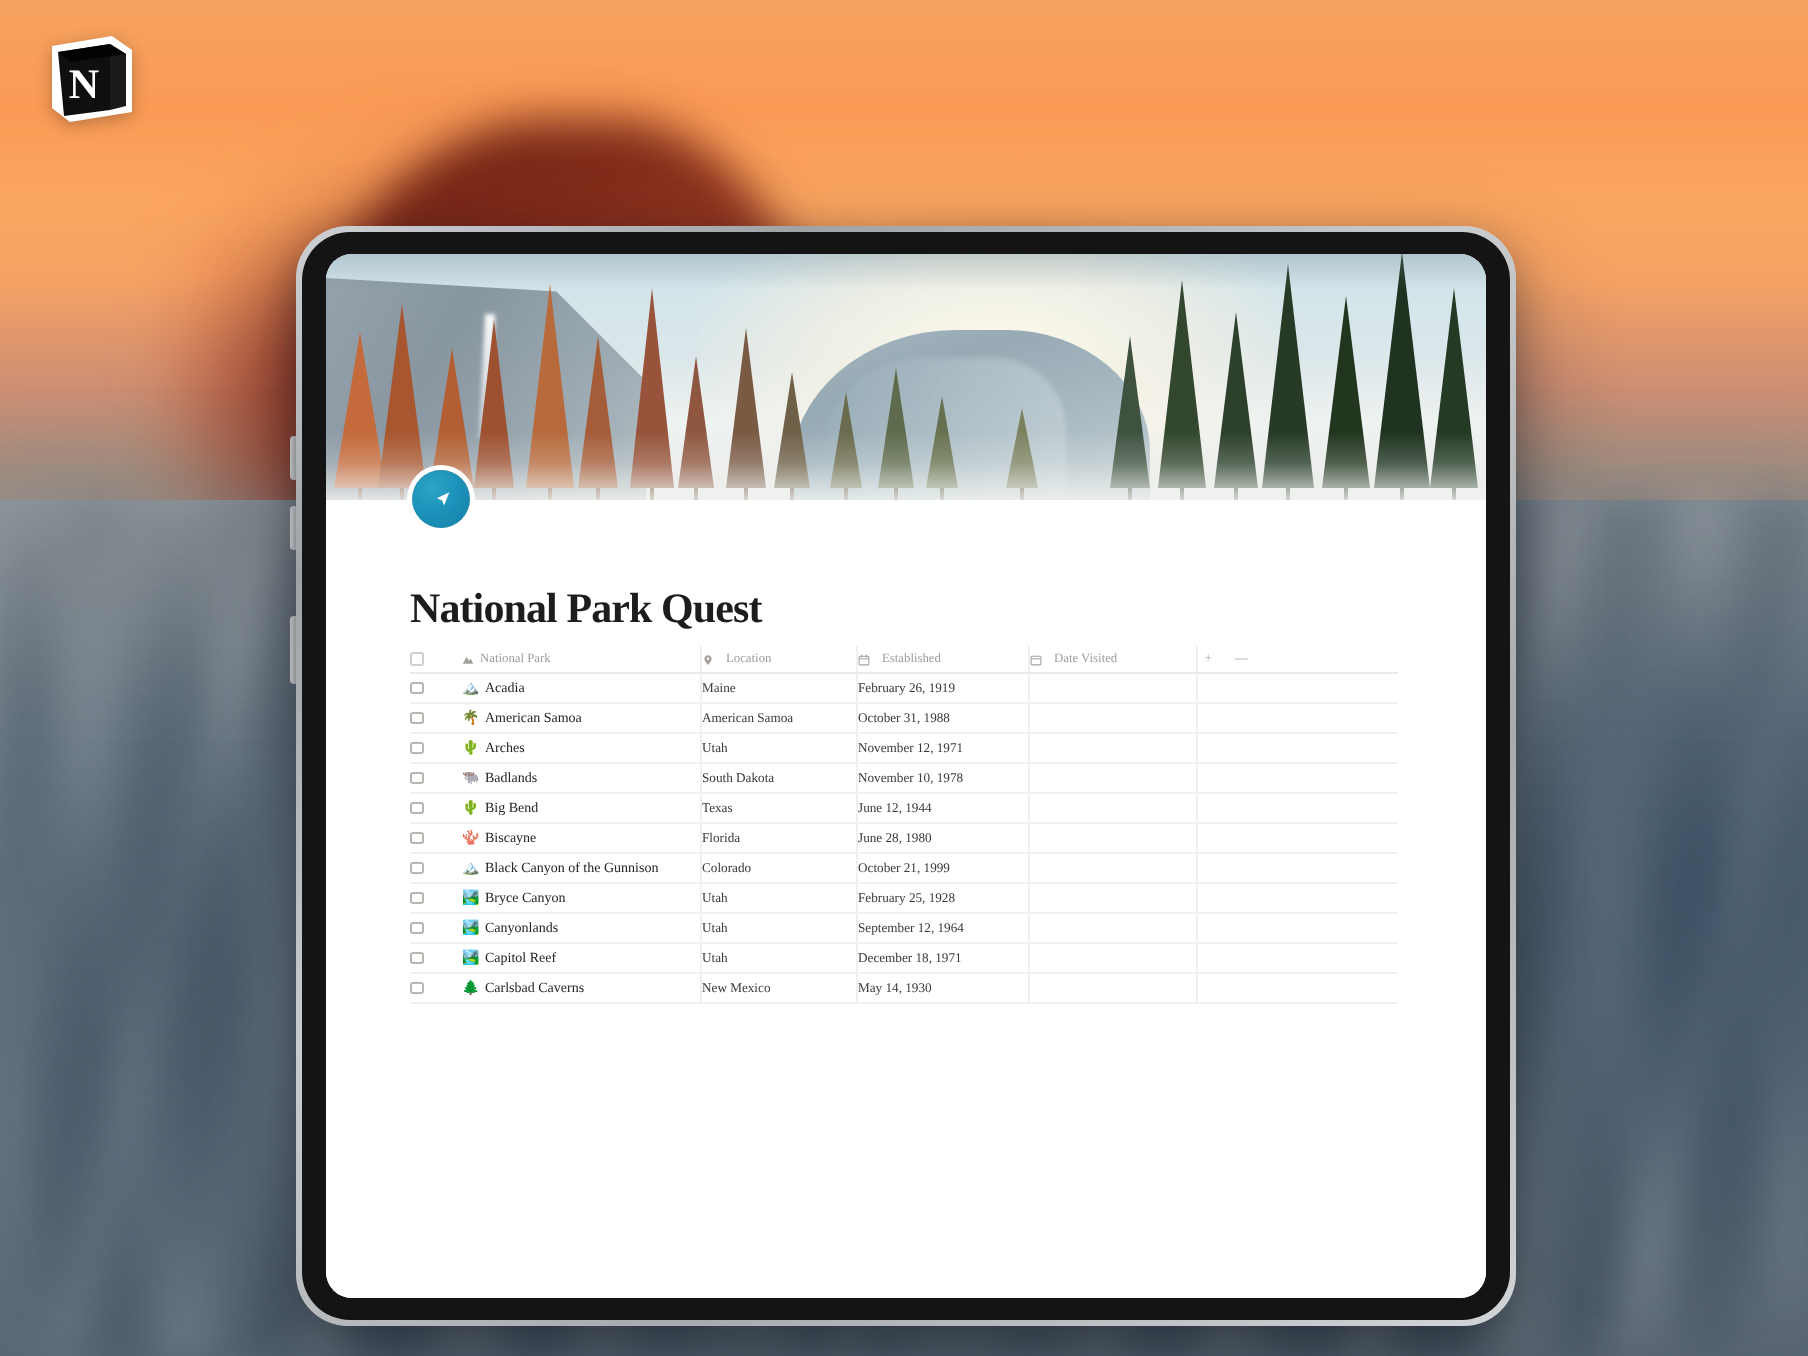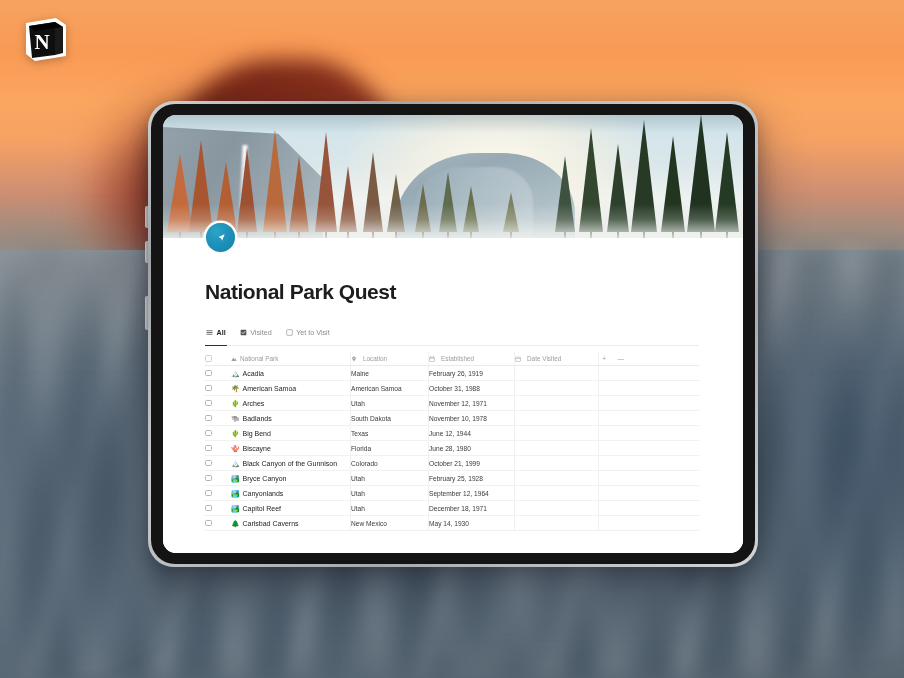--- a/index.html
+++ b/index.html
@@ -102,28 +102,29 @@
   
   #notion-logo {
     position:absolute; left:20px; top:14px;
     width:50px; height:50px;
     filter: drop-shadow(0 2px 4px rgba(0,0,0,.25));
   }
 
   
   #tablet {
     position:absolute;
-    left:148px; top:101px;
-    width:610px; height:466px;
+    left:148px; top:113px;
+    width:610px; height:550px;
     border-radius: 26px;
     background: linear-gradient(145deg, #cfd2d4 0%, #9fa3a6 18%, #c9ccce 42%, #a7abae 70%, #d2d5d7 100%);
     padding: 4px;
     box-shadow:
       0 22px 50px rgba(20,25,35,.45),
       0 6px 18px rgba(20,25,35,.30);
+    font-family: Liberation Serif, serif;
   }
   #tablet-bezel {
     position:absolute; inset:3px;
     border-radius: 24px;
     background: #141414;
     padding: 11px 12px;
     overflow:hidden;
   }
   #tablet-screen {
     position:relative;
@@ -448,45 +449,20 @@
       <div id="np-icon">
         <svg width="16" height="16" viewBox="0 0 24 24">
           <path d="M17.5 6.2 L8.2 10.6 L12.1 12.3 L13.6 16.2 Z" fill="#ffffff"></path>
         </svg>
       </div>
 
       <div id="np-body">
 
         <div id="np-title">National Park Quest</div>
 
-        <div id="np-tabs">
-          <div class="np-tab active">
-            <svg width="7" height="7" viewBox="0 0 16 16">
-              <g stroke="#3a3936" stroke-width="1.6" stroke-linecap="round">
-                <line x1="2" y1="4" x2="14" y2="4"></line>
-                <line x1="2" y1="8" x2="14" y2="8"></line>
-                <line x1="2" y1="12" x2="14" y2="12"></line>
-              </g>
-            </svg>
-            <span>All</span>
-          </div>
-          <div class="np-tab">
-            <svg width="7" height="7" viewBox="0 0 16 16">
-              <rect x="1.5" y="1.5" width="13" height="13" rx="2" fill="#55524d"></rect>
-              <path d="M4.5 8.2 L7 10.7 L11.6 5.4" stroke="#fff" stroke-width="1.8" fill="none" stroke-linecap="round" stroke-linejoin="round"></path>
-            </svg>
-            <span>Visited</span>
-          </div>
-          <div class="np-tab">
-            <svg width="7" height="7" viewBox="0 0 16 16">
-              <rect x="1.5" y="1.5" width="13" height="13" rx="2" fill="none" stroke="#9a9792" stroke-width="1.6"></rect>
-            </svg>
-            <span>Yet to Visit</span>
-          </div>
-        </div>
 
 
         <div id="np-table">
           <div class="np-head">
             <div class="np-cell c-check">
               <span class="np-cb hd"></span>
             </div>
             <div class="np-cell c-name">
               <svg width="6" height="6" viewBox="0 0 16 16">
                 <path d="M1 13 L6 4 L9.5 9 L11.5 6 L15 13 Z" fill="#a4a19c"></path>

